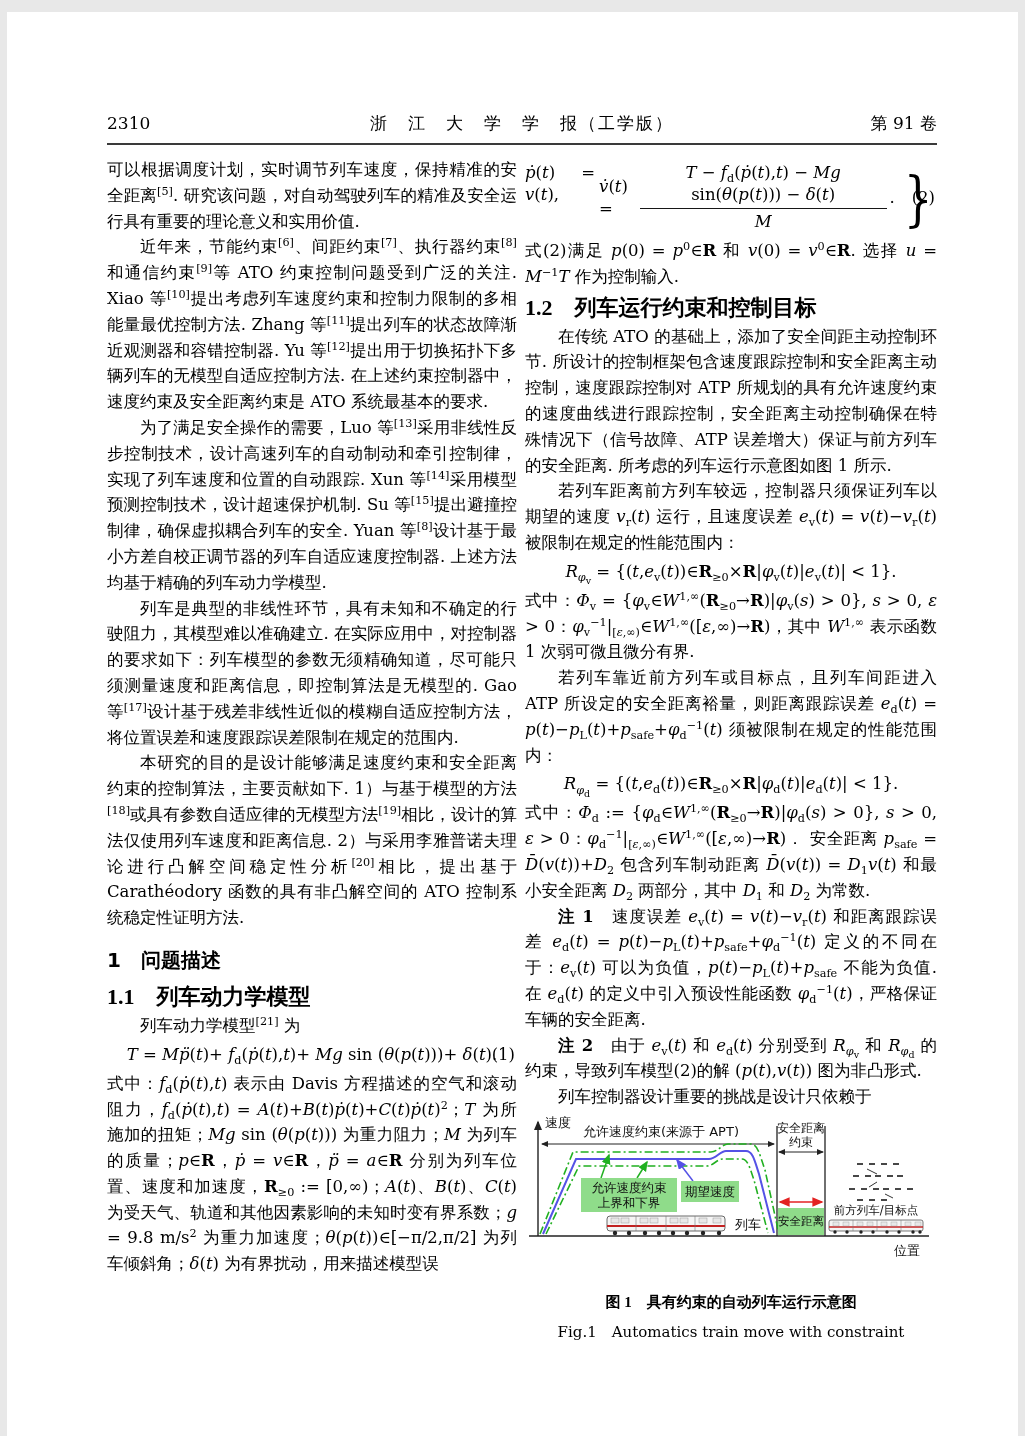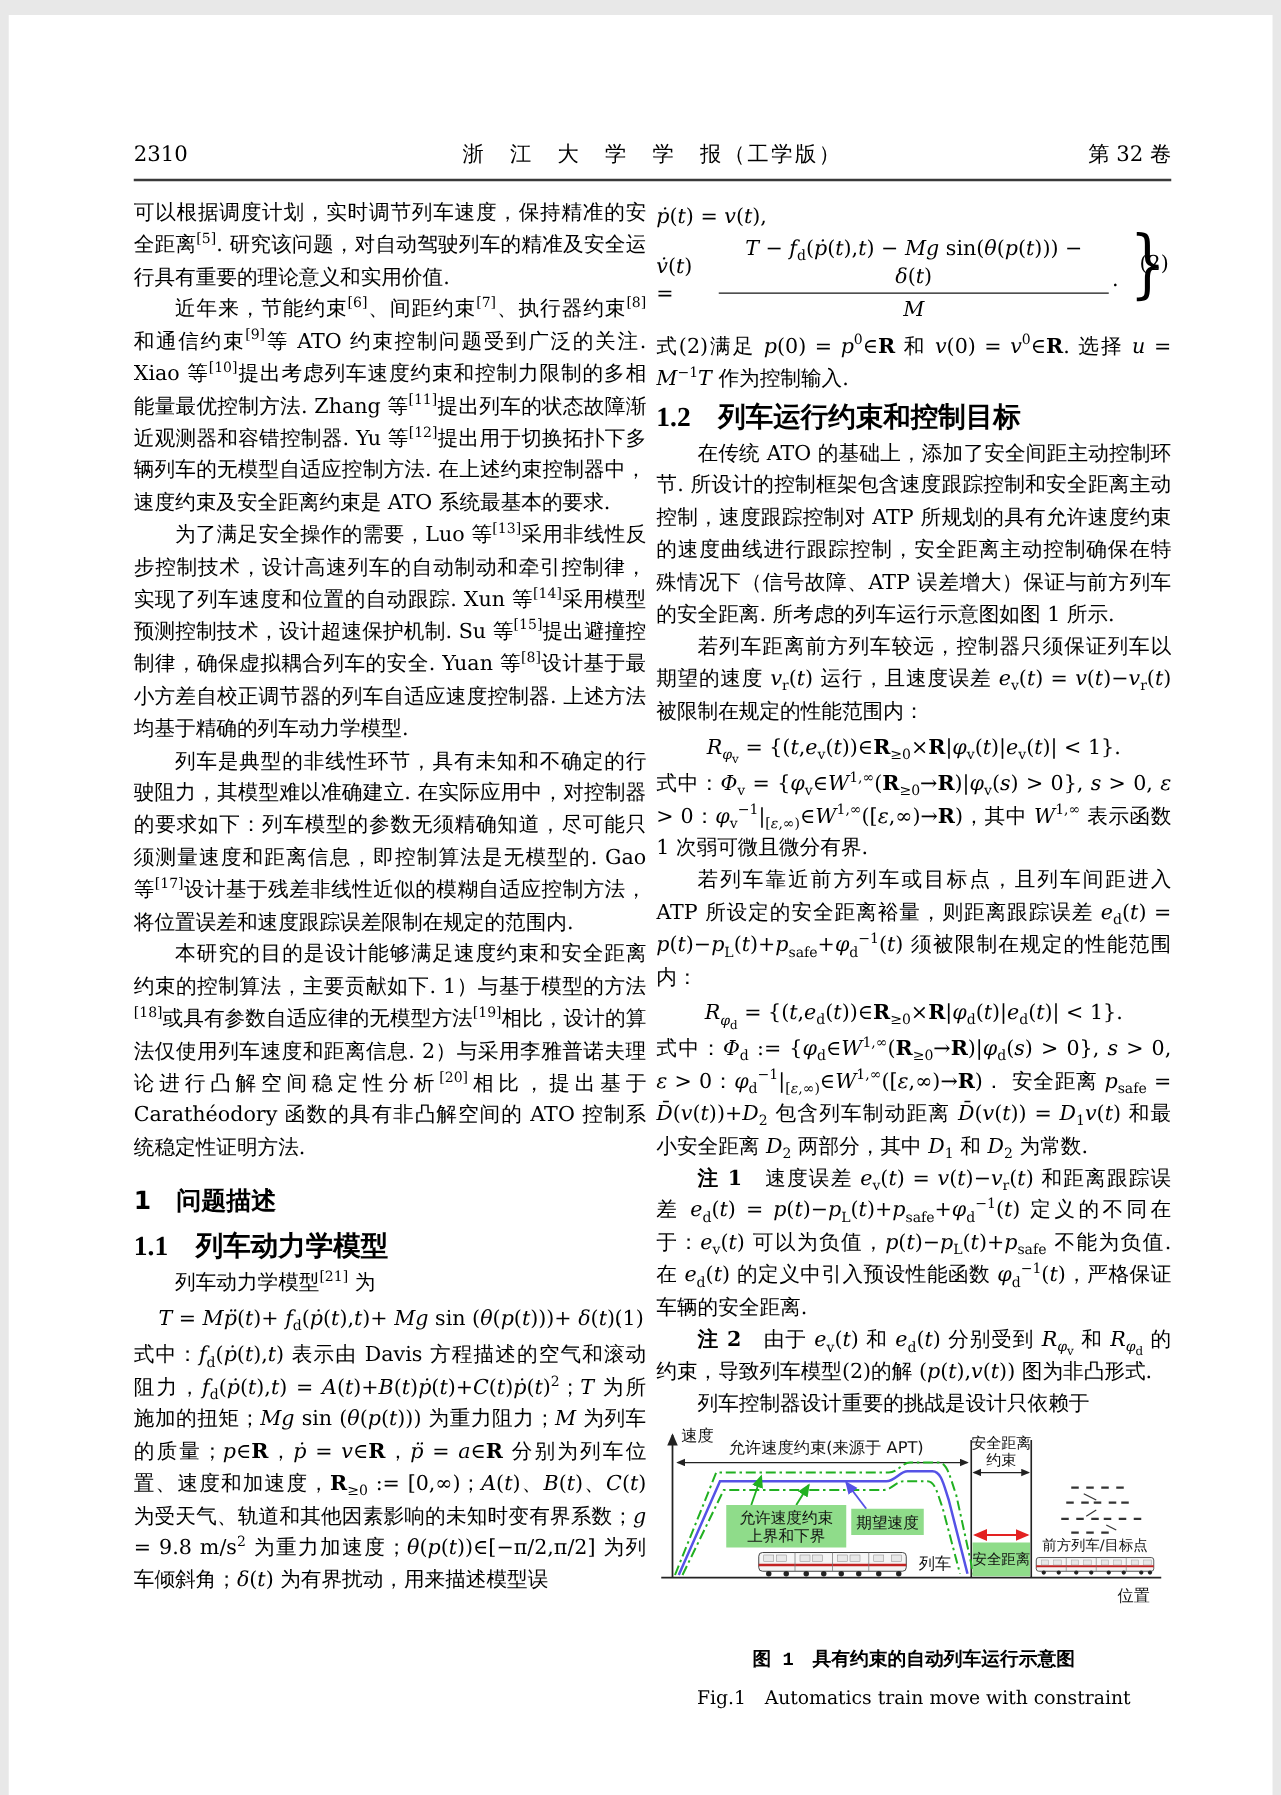--- a/index.html
+++ b/index.html
@@ -23,42 +23,42 @@
   sup{font-size:68%;line-height:0;}
   sub{font-size:68%;line-height:0;}
   sub sub, sub sup{font-size:85%;}
   b{font-weight:bold;}
   .sec-h1{font-family:"DejaVu Sans","Liberation Sans",sans-serif;font-weight:700;font-size:20px;margin:16px 0 12px 0;line-height:26px;}
   .sec-h2{font-family:Liberation Serif, serif;font-weight:bold;font-size:22px;margin:6px 0 4px 0;line-height:24px;}
   
   .eq{position:relative;display:flex;align-items:center;justify-content:center;margin:5px 0;font-size:16.5px;line-height:22px;}
   .eq .eq-no{position:absolute;right:2px;top:50%;transform:translateY(-50%);}
   .eq2-inner{display:flex;align-items:center;}
-  .eq2-stack{display:flex;flex-direction:column;align-items:flex-start;gap:4px;}
+  .eq2-stack{display:flex;flex-direction:row;align-items:flex-start;gap:4px;}
   .frac{display:inline-flex;flex-direction:column;text-align:center;vertical-align:middle;margin:0 3px;}
   .frac .num{border-bottom:1.3px solid #161616;padding:0 5px 2px 5px;}
   .frac .den{padding-top:2px;}
   .eq2-line2{display:flex;align-items:center;}
   .brace{font-size:60px;font-weight:200;margin-left:4px;transform:scaleX(.75);line-height:0;}
   
   figure{margin:4px 0 0 0;}
   svg text{font-family:"DejaVu Sans","Liberation Sans",sans-serif;fill:#111;}
   figcaption{text-align:center;}
-  .cap-cn{font-family:Liberation Mono, monospace;font-weight:bold;font-size:15px;margin-top:8px;}
+  .cap-cn{font-family:Liberation Serif, serif;font-weight:bold;font-size:15px;margin-top:8px;}
   .cap-en{font-size:15px;margin-top:4px;}
 </style>
 </head>
 <body>
 
 <div class="page">
 
   <div class="hdr">
     <span class="pgnum">2310</span>
     <span class="jtitle">浙　江　大　学　学　报（工学版）</span>
-    <span class="vol">第 32 卷</span>
+    <span class="vol">第 91 卷</span>
   </div>
   <div class="hdr-rule"></div>
 
   <div class="col col-left">
     <p>可以根据调度计划，实时调节列车速度，保持精准的安全距离<sup>[5]</sup>. 研究该问题，对自动驾驶列车的精准及安全运行具有重要的理论意义和实用价值.</p>
     <p class="indent">近年来，节能约束<sup>[6]</sup>、间距约束<sup>[7]</sup>、执行器约束<sup>[8]</sup>和通信约束<sup>[9]</sup>等 ATO 约束控制问题受到广泛的关注. Xiao 等<sup>[10]</sup>提出考虑列车速度约束和控制力限制的多相能量最优控制方法. Zhang 等<sup>[11]</sup>提出列车的状态故障渐近观测器和容错控制器. Yu 等<sup>[12]</sup>提出用于切换拓扑下多辆列车的无模型自适应控制方法. 在上述约束控制器中，速度约束及安全距离约束是 ATO 系统最基本的要求.</p>
     <p class="indent">为了满足安全操作的需要，Luo 等<sup>[13]</sup>采用非线性反步控制技术，设计高速列车的自动制动和牵引控制律，实现了列车速度和位置的自动跟踪. Xun 等<sup>[14]</sup>采用模型预测控制技术，设计超速保护机制. Su 等<sup>[15]</sup>提出避撞控制律，确保虚拟耦合列车的安全. Yuan 等<sup>[8]</sup>设计基于最小方差自校正调节器的列车自适应速度控制器. 上述方法均基于精确的列车动力学模型.</p>
     <p class="indent">列车是典型的非线性环节，具有未知和不确定的行驶阻力，其模型难以准确建立. 在实际应用中，对控制器的要求如下：列车模型的参数无须精确知道，尽可能只须测量速度和距离信息，即控制算法是无模型的. Gao 等<sup>[17]</sup>设计基于残差非线性近似的模糊自适应控制方法，将位置误差和速度跟踪误差限制在规定的范围内.</p>
     <p class="indent">本研究的目的是设计能够满足速度约束和安全距离约束的控制算法，主要贡献如下. 1）与基于模型的方法<sup>[18]</sup>或具有参数自适应律的无模型方法<sup>[19]</sup>相比，设计的算法仅使用列车速度和距离信息. 2）与采用李雅普诺夫理论进行凸解空间稳定性分析<sup>[20]</sup>相比，提出基于 Carathéodory 函数的具有非凸解空间的 ATO 控制系统稳定性证明方法.</p>
     <div class="sec-h1">1　问题描述</div>

